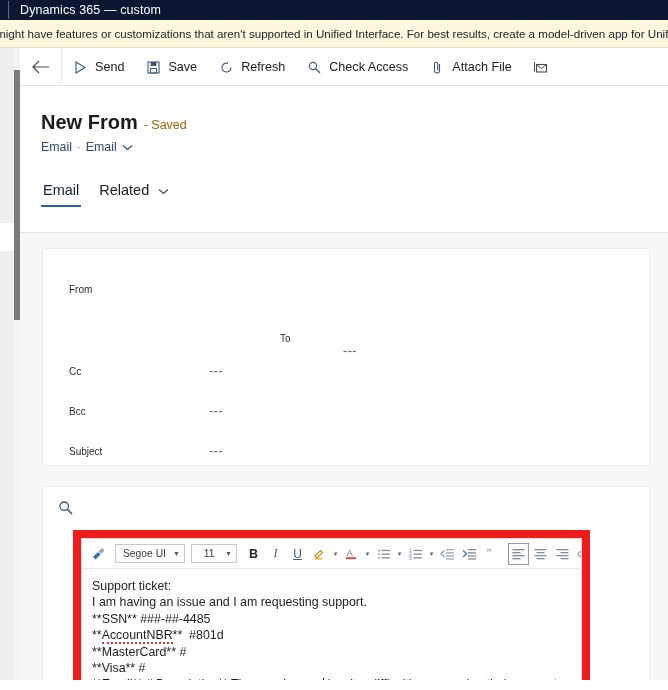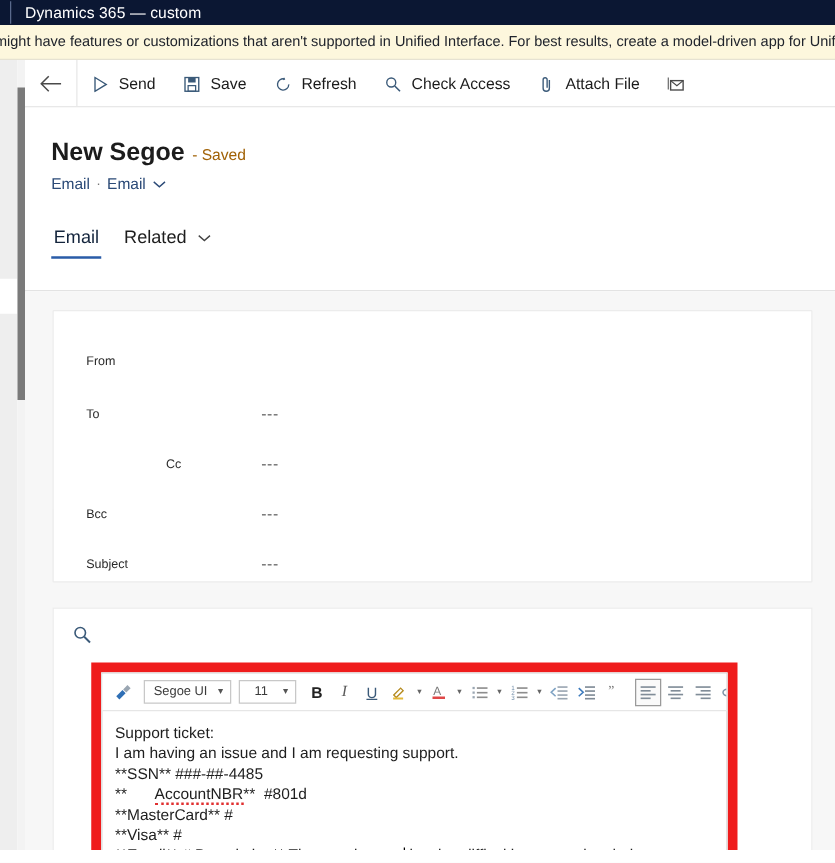--- a/index.html
+++ b/index.html
@@ -264,21 +264,20 @@
   }
   .line {
     font-size: 12.4px;
     color: #1e1e1e;
     line-height: 16.4px;
     white-space: nowrap;
   }
   .misspell {
     border-bottom: 2px dotted #e03030;
     padding-bottom: 0px;
-    margin-left: 22px;
   }
   .caret {
     display: inline-block;
     width: 1px; height: 12px;
     background: #000;
     vertical-align: -2px;
     margin: 0 0px;
   }
 </style>
 </head>
@@ -365,21 +364,21 @@
           <path d="M2.5 3.5 L7.5 7.5 L12.5 3.5" fill="none" stroke="#4a4a4a" stroke-width="1"></path>
           <path d="M0.5 1 L0.5 10.5" stroke="#4a4a4a" stroke-width="1"></path>
         </svg>
       </span>
 
     </div>
   </div>
 
   <div class="header">
     <div class="rec-title">
-      <span class="name">New Segoe</span>
+      <span class="name">New From</span>
       <span class="saved">- Saved</span>
     </div>
 
     <div class="breadcrumb">
       <span>Email</span>
       <span class="dot">·</span>
       <span>Email</span>
       <span class="chev">
         <svg width="11" height="7" viewBox="0 0 11 7">
             <path d="M1 1.5 L5.5 5.5 L10 1.5" fill="none" stroke="#2b4a77" stroke-width="1.1"></path>
@@ -402,25 +401,25 @@
     </div>
   </div>
 
   <div class="body">
 
     <div class="card">
       <div class="field-row" style="top:30px;">
         <span class="field-label">From</span>
         <span class="field-value"></span>
       </div>
-      <div class="field-row" style="top:72px;">
+      <div class="field-row" style="top:84px;flex-direction:column;">
         <span class="field-label">To</span>
         <span class="field-value">---</span>
       </div>
-      <div class="field-row" style="top:112px;text-align:center;">
+      <div class="field-row" style="top:112px;">
         <span class="field-label">Cc</span>
         <span class="field-value">---</span>
       </div>
       <div class="field-row" style="top:152px;">
         <span class="field-label">Bcc</span>
         <span class="field-value">---</span>
       </div>
       <div class="field-row" style="top:192px;">
         <span class="field-label">Subject</span>
         <span class="field-value">---</span>

